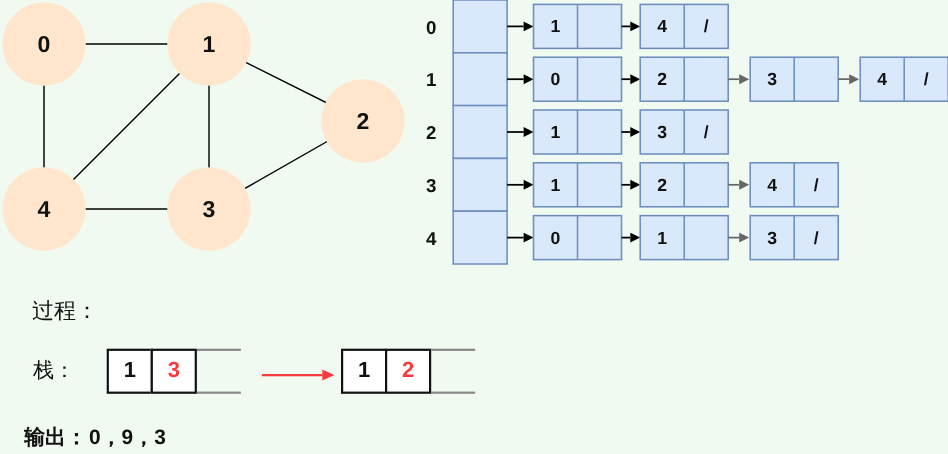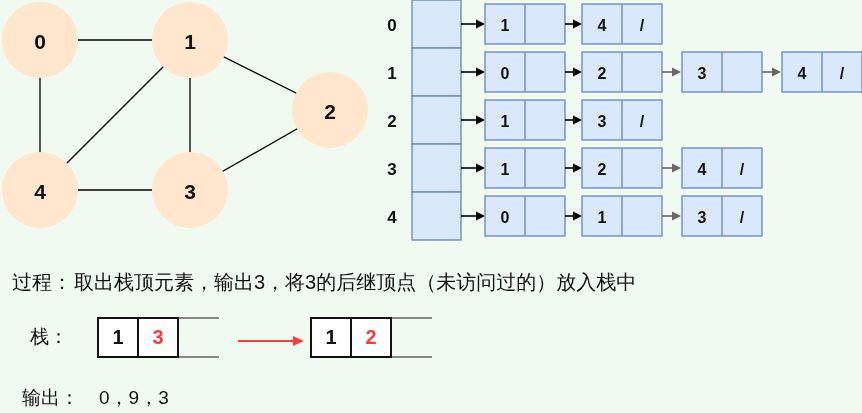--- a/index.html
+++ b/index.html
@@ -25,23 +25,23 @@
   .node-box { fill:#dae8fc; stroke:#6c8ebf; stroke-width:1.4; }
   .node-div { stroke:#6c8ebf; stroke-width:1.4; }
   .row-label{ font-size:17px; font-weight:bold; text-anchor:middle; dominant-baseline:central; }
   .nv       { font-size:16px; font-weight:bold; text-anchor:middle; dominant-baseline:central; }
   .arrow-line { stroke:#000; stroke-width:1.6; }
   .ah         { fill:#000; }
   .arrow-line.gray { stroke:#666; }
   .ah.gray         { fill:#666; }
 
   
-  .process-line { position:absolute; left:12px; top:269px; font-size:20px; display:flex; gap:2px; white-space:nowrap; }
+  .process-line { position:absolute; left:29px; top:269px; font-size:20px; display:flex; gap:26px; white-space:nowrap; }
   .stack-label  { position:absolute; left:30px; top:324px; font-size:19px; }
-  .output-line  { position:absolute; left:22px; top:385px; font-size:19px; display:flex; gap:20px; }
+  .output-line  { position:absolute; left:22px; top:385px; font-size:19px; display:flex; gap:2px;font-weight:bold; }
 
   
   .stack { position:absolute; top:317px; display:flex; }
   .stack-before { left:97px; }
   .stack-after  { left:310px; }
   .scell {
     width:42px; height:41px; box-sizing:border-box;
     border:2px solid #111; background:#fff;
     display:flex; align-items:center; justify-content:center;
     font-size:20px; font-weight:bold;
@@ -203,21 +203,20 @@
       <polygon class="ah gray" points="672,211.5 681,216 672,220.5"></polygon>
       <rect class="node-box" x="682" y="196" width="80" height="40"></rect>
       <line class="node-div" x1="722" y1="196" x2="722" y2="236"></line>
       <text class="nv" x="702" y="217">3</text>
       <text class="nv" x="742" y="217">/</text>
     </g>
   </svg>
 
   <div class="process-line">
     <span>过程：</span>
-    <span>取出栈顶元素，输出3，将3的后继顶点（未访问过的）放入栈中</span>
   </div>
 
   <div class="stack-label">栈：</div>
 
   <div class="stack stack-before">
     <div class="scell">1</div>
     <div class="scell red">3</div>
   </div>
   <div class="srail" style="left:179px;"></div>
 

